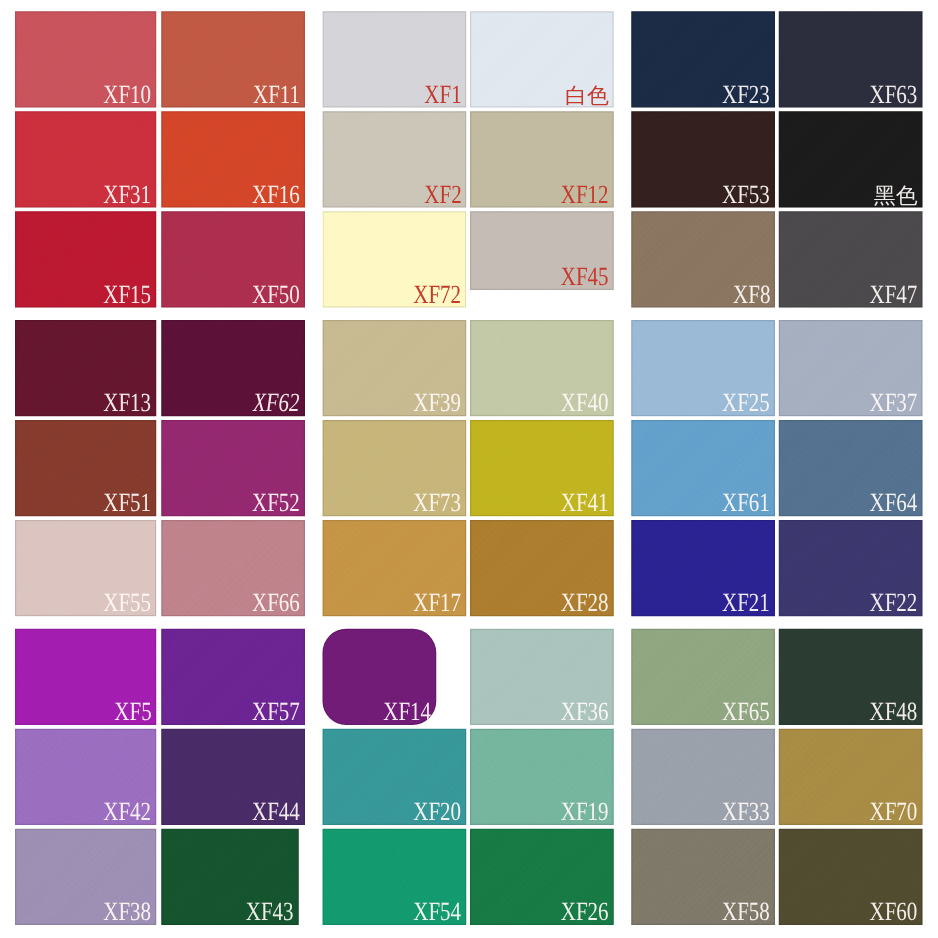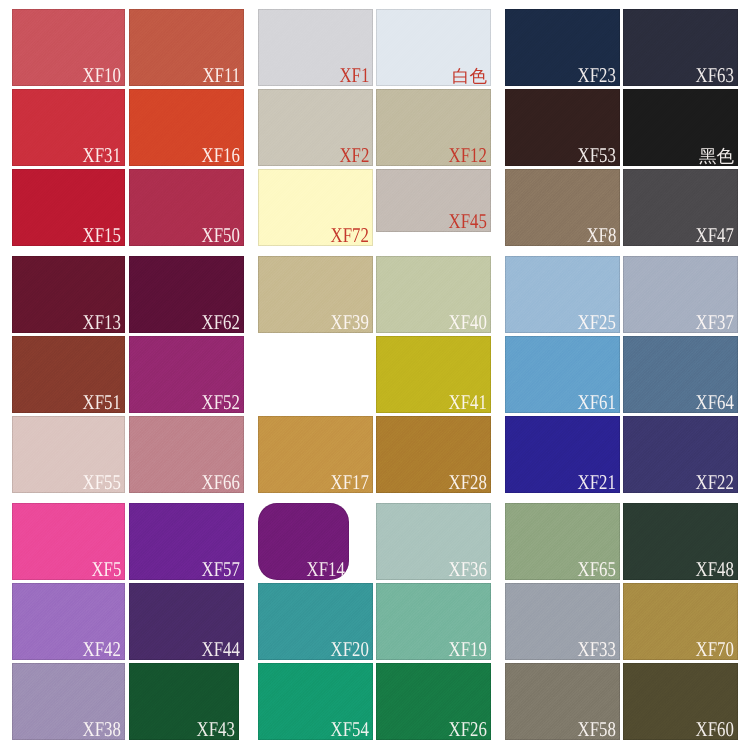--- a/index.html
+++ b/index.html
@@ -107,21 +107,21 @@
 <div class="swatch" style="left: 623px; top: 169px; width: 115px; height: 77px; background-color: rgb(74, 72, 75);">
  <div class="tex"></div>
  <div class="weave"></div>
  <span class="lbl lbl-white">XF47</span>
 </div>
 <div class="swatch" style="left: 12px; top: 256px; width: 113px; height: 77px; background-color: rgb(99, 21, 45);">
  <div class="tex"></div>
  <div class="weave"></div>
  <span class="lbl lbl-white">XF13</span>
 </div>
-<div class="swatch" style="left: 129px; top: 256px; width: 115px; height: 77px; background-color: rgb(90, 16, 55);">
+<div class="swatch" style="left: 129px; top: 256px; width: 115px; height: 77px; background-color: rgb(90, 16, 55); font-style: italic;">
  <div class="tex"></div>
  <div class="weave"></div>
  <span class="lbl lbl-white">XF62</span>
 </div>
 <div class="swatch" style="left: 258px; top: 256px; width: 115px; height: 77px; background-color: rgb(199, 185, 143);">
  <div class="tex"></div>
  <div class="weave"></div>
  <span class="lbl lbl-white">XF39</span>
 </div>
 <div class="swatch" style="left: 376px; top: 256px; width: 115px; height: 77px; background-color: rgb(194, 200, 165);">
@@ -142,20 +142,25 @@
 <div class="swatch" style="left: 12px; top: 336px; width: 113px; height: 77px; background-color: rgb(132, 58, 44);">
  <div class="tex"></div>
  <div class="weave"></div>
  <span class="lbl lbl-white">XF51</span>
 </div>
 <div class="swatch" style="left: 129px; top: 336px; width: 115px; height: 77px; background-color: rgb(147, 39, 110);">
  <div class="tex"></div>
  <div class="weave"></div>
  <span class="lbl lbl-white">XF52</span>
 </div>
+<div class="swatch" style="left: 258px; top: 336px; width: 115px; height: 77px; background-color: rgb(198, 180, 120);">
+ <div class="tex"></div>
+ <div class="weave"></div>
+ <span class="lbl lbl-white">XF73</span>
+</div>
 <div class="swatch" style="left: 376px; top: 336px; width: 115px; height: 77px; background-color: rgb(192, 179, 30);">
  <div class="tex"></div>
  <div class="weave"></div>
  <span class="lbl lbl-white">XF41</span>
 </div>
 <div class="swatch" style="left: 505px; top: 336px; width: 115px; height: 77px; background-color: rgb(97, 160, 203);">
  <div class="tex"></div>
  <div class="weave"></div>
  <span class="lbl lbl-white">XF61</span>
 </div>
@@ -187,21 +192,21 @@
 <div class="swatch" style="left: 505px; top: 416px; width: 115px; height: 77px; background-color: rgb(42, 33, 145);">
  <div class="tex"></div>
  <div class="weave"></div>
  <span class="lbl lbl-white">XF21</span>
 </div>
 <div class="swatch" style="left: 623px; top: 416px; width: 115px; height: 77px; background-color: rgb(59, 54, 108);">
  <div class="tex"></div>
  <div class="weave"></div>
  <span class="lbl lbl-white">XF22</span>
 </div>
-<div class="swatch" style="left: 12px; top: 503px; width: 113px; height: 77px; background-color: #ec4899;">
+<div class="swatch" style="left: 12px; top: 503px; width: 113px; height: 77px; background-color: #a21caf;">
  <div class="tex"></div>
  <div class="weave"></div>
  <span class="lbl lbl-white">XF5</span>
 </div>
 <div class="swatch" style="left: 129px; top: 503px; width: 115px; height: 77px; background-color: rgb(106, 35, 145);">
  <div class="tex"></div>
  <div class="weave"></div>
  <span class="lbl lbl-white">XF57</span>
 </div>
 <div class="swatch" style="left: 258px; top: 503px; width: 91px; height: 77px; background-color: #701a75; border-radius: 19px;">

